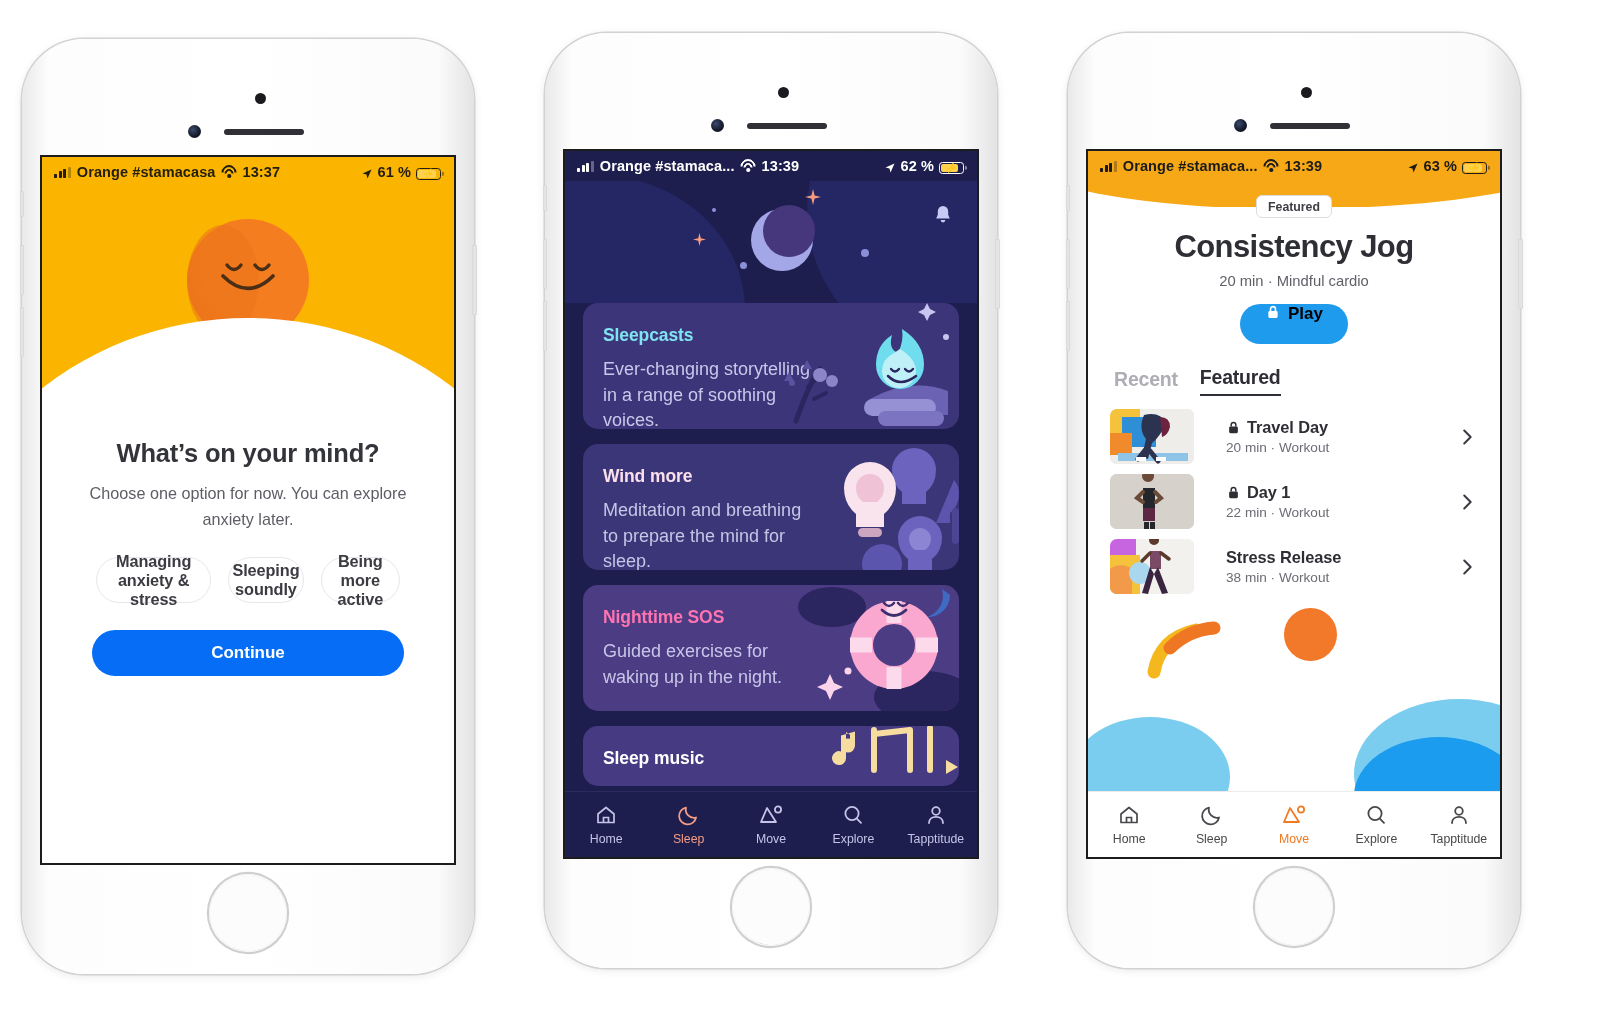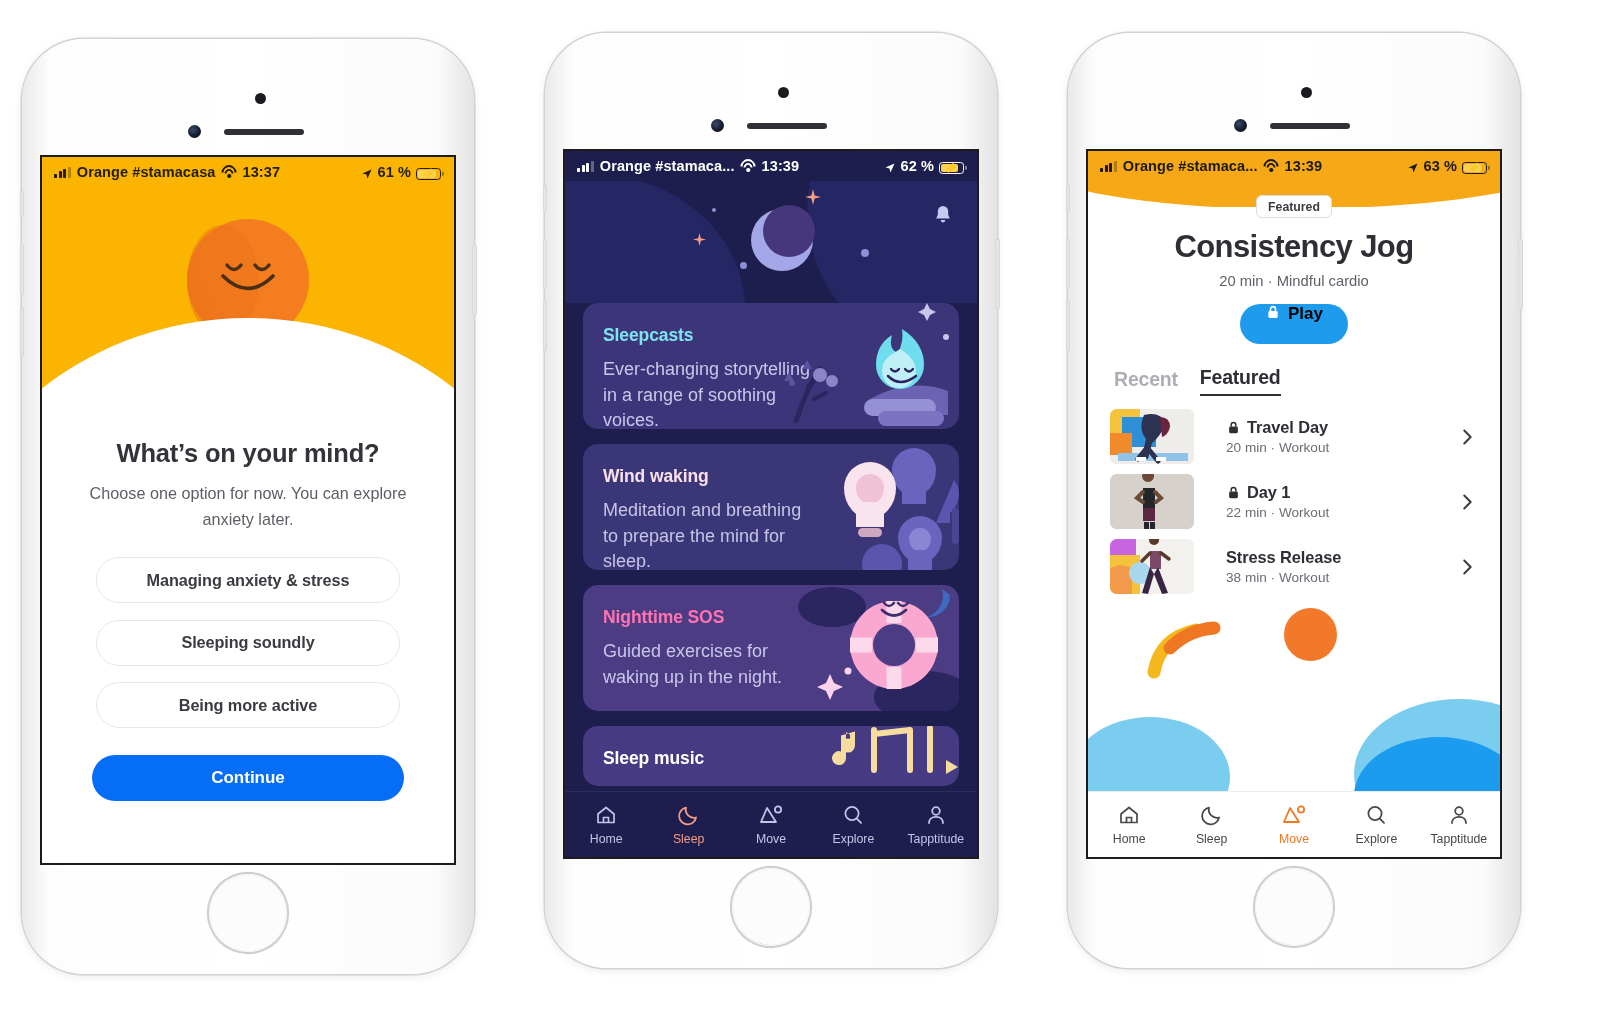--- a/index.html
+++ b/index.html
@@ -114,21 +114,21 @@
   .sun { position:absolute; left:50%; top:62px; transform:translateX(-50%); width:122px; height:122px; }
   .sun .ball { position:absolute; inset:0; border-radius:50%;
     background: radial-gradient(circle at 64% 36%, #F47D20 0%, #F47D20 54%, #E86F1A 100%); }
   .sun .shade { position:absolute; left:0; top:6px; width:72px; height:112px; border-radius:50%;
     background:#EC7519; opacity:.55; filter: blur(.3px); }
   .sun svg { position:absolute; inset:0; }
 
   .s1 .body { position:absolute; left:0; top:260px; width:100%; padding:0 22px; text-align:center; }
   .s1 h1 { font-size:25.5px; font-weight:700; color:#33333a; letter-spacing:-.2px; margin-top:22px; }
   .s1 .sub { margin-top:13px; font-size:16.2px; line-height:1.58; color:#5d5d66; font-weight:400; }
-  .optlist { margin-top:25px; display:flex; flex-direction:column; gap:16.5px; padding:0 32px; }
+  .optlist { margin-top:25px; display:flex; flex-direction:row; gap:16.5px; padding:0 32px; }
   .opt {
     height:46px; border-radius:26px; border:1.4px solid #e7e7ea; background:#fff;
     display:flex; align-items:center; justify-content:center;
     font-size:16.3px; font-weight:700; color:#3b3b42; letter-spacing:-.1px; cursor:pointer;
   }
   .cta {
     margin:27px 28px 0; height:46px; border-radius:26px; background:#066DF7;
     display:flex; align-items:center; justify-content:center;
     color:#fff; font-size:17px; font-weight:700; cursor:pointer; border:none; width:calc(100% - 56px);
     font-family:"Liberation Sans", sans-serif;
@@ -371,21 +371,21 @@
               <path d="M128 26 q22 14 22 36 a24 24 0 0 1-48 0 q0-20 16-30 q-4 14 6 18 q6-12 4-24z" fill="#6FDDEE"></path>
               <path d="M126 46 q16 10 16 22 a17 17 0 0 1-34 0 q0-12 12-18z" fill="#BFF0F8"></path>
               <path d="M117 66 q4 5 8 0 M131 66 q4 5 8 0" stroke="#2B2560" stroke-width="2.3" fill="none" stroke-linecap="round"></path>
               <path d="M114 73 q12 12 28 0" stroke="#2B2560" stroke-width="2.5" fill="none" stroke-linecap="round"></path>
               <path d="M150 6 l3-6 3 6 6 3 -6 3 -3 6 -3-6 -6-3z" fill="#C9C5F0"></path>
               <circle cx="172" cy="34" r="3" fill="#C9C5F0"></circle>
             </svg>
           </div>
 
           <div class="card c-winddowns">
-            <h3>Wind waking</h3>
+            <h3>Wind more</h3>
             <p>Meditation and breathing to prepare the mind for sleep.</p>
             <svg class="art" viewBox="0 0 185 126">
               <path d="M140 4 a22 22 0 0 1 22 22 q0 14-10 22 l0 12 -24 0 0-12 q-10-8-10-22 a22 22 0 0 1 22-22z" fill="#6B63BE"></path>
               <path d="M180 36 a20 20 0 0 1 5 13 q0 13-9 20l0 10h-14" fill="#5C55AE"></path>
               <path d="M96 18 a26 26 0 0 1 26 26 q0 16-12 26 l0 13 -28 0 0-13 q-12-10-12-26 a26 26 0 0 1 26-26z" fill="#F9E3EC"></path>
               <path d="M96 30 a14 14 0 0 1 14 14 q0 9-7 14h-14 q-7-5-7-14 a14 14 0 0 1 14-14z" fill="#F0C2D5"></path>
               <rect x="84" y="84" width="24" height="9" rx="4.5" fill="#CDA6BF"></rect>
               <path d="M146 72 a22 22 0 0 1 22 22 q0 13-10 21l0 11h-24l0-11 q-10-8-10-21 a22 22 0 0 1 22-22z" fill="#6B63BE"></path>
               <path d="M146 84 a11 11 0 0 1 11 11 q0 7-6 11h-10q-6-4-6-11a11 11 0 0 1 11-11z" fill="#8C85D4"></path>
               <circle cx="108" cy="120" r="20" fill="#5C55AE"></circle>

